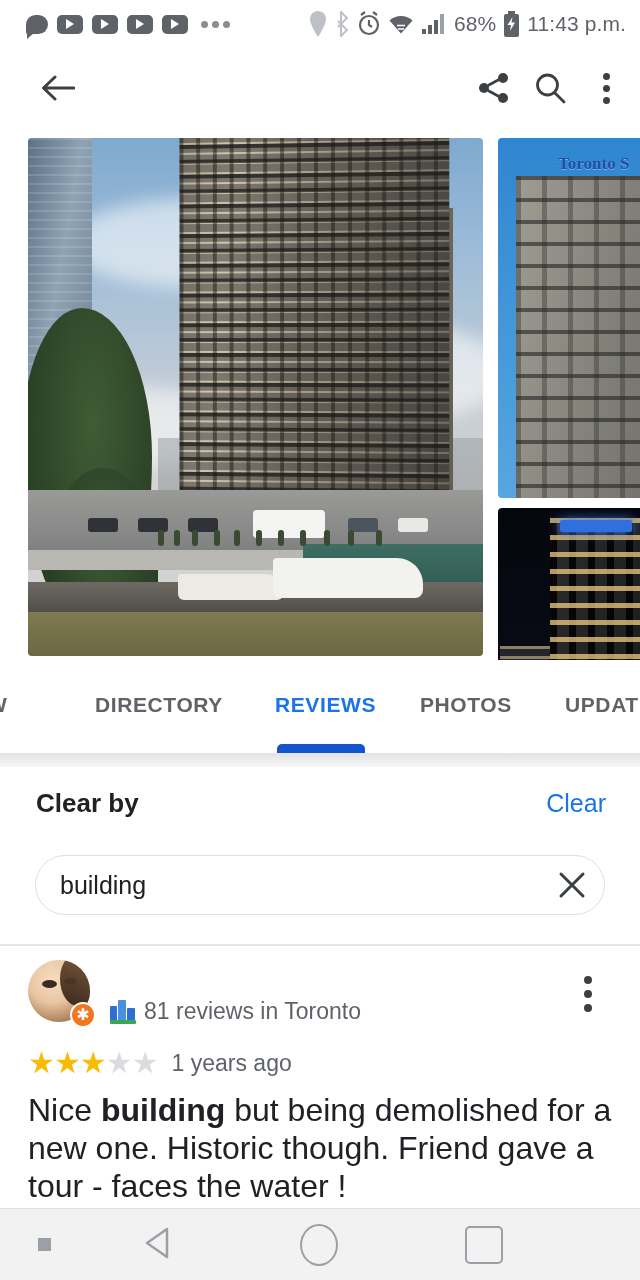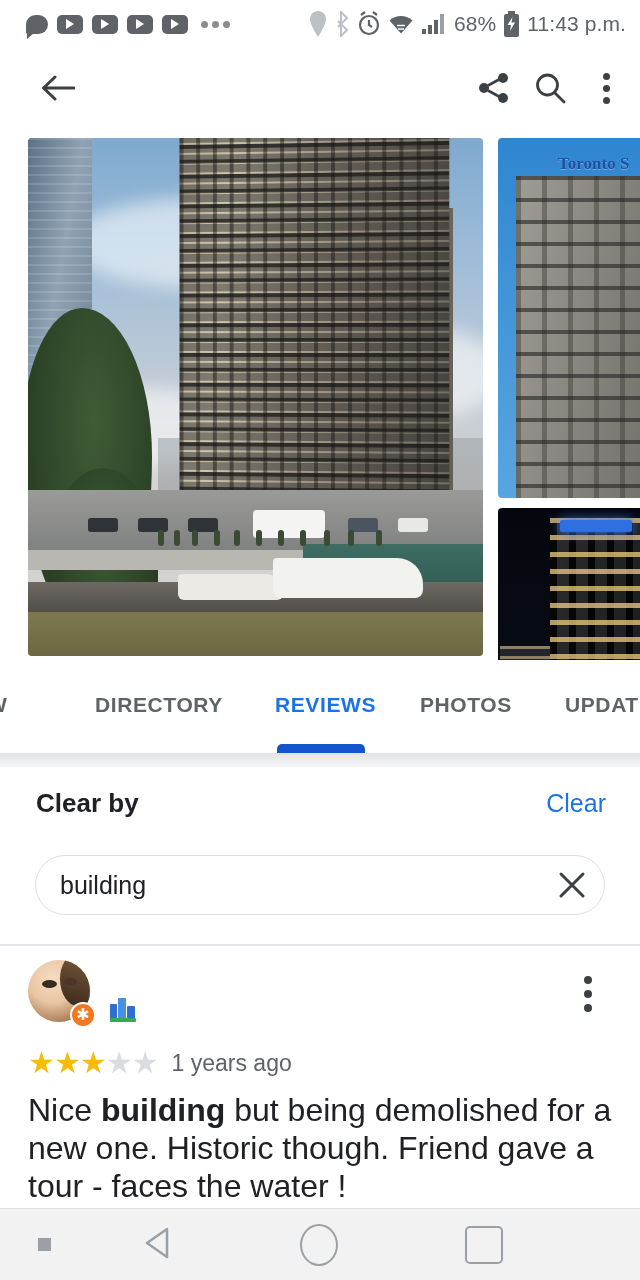--- a/index.html
+++ b/index.html
@@ -506,20 +506,21 @@
         <span class="eye2"></span>
       </div>
       <div class="badge">✱</div>
       <div class="rev-sub">
         <span class="cityicon">
           <i class="b1"></i>
             <i class="b2"></i>
             <i class="b3"></i>
             <i class="base"></i>
         </span>
+        <span class="rev-meta">81 reviews in Toronto</span>
       </div>
       <div class="rev-kebab">
           <i></i>
           <i></i>
           <i></i>
         </div>
     </div>
 
     <div class="stars">
       <span class="star">★</span>

